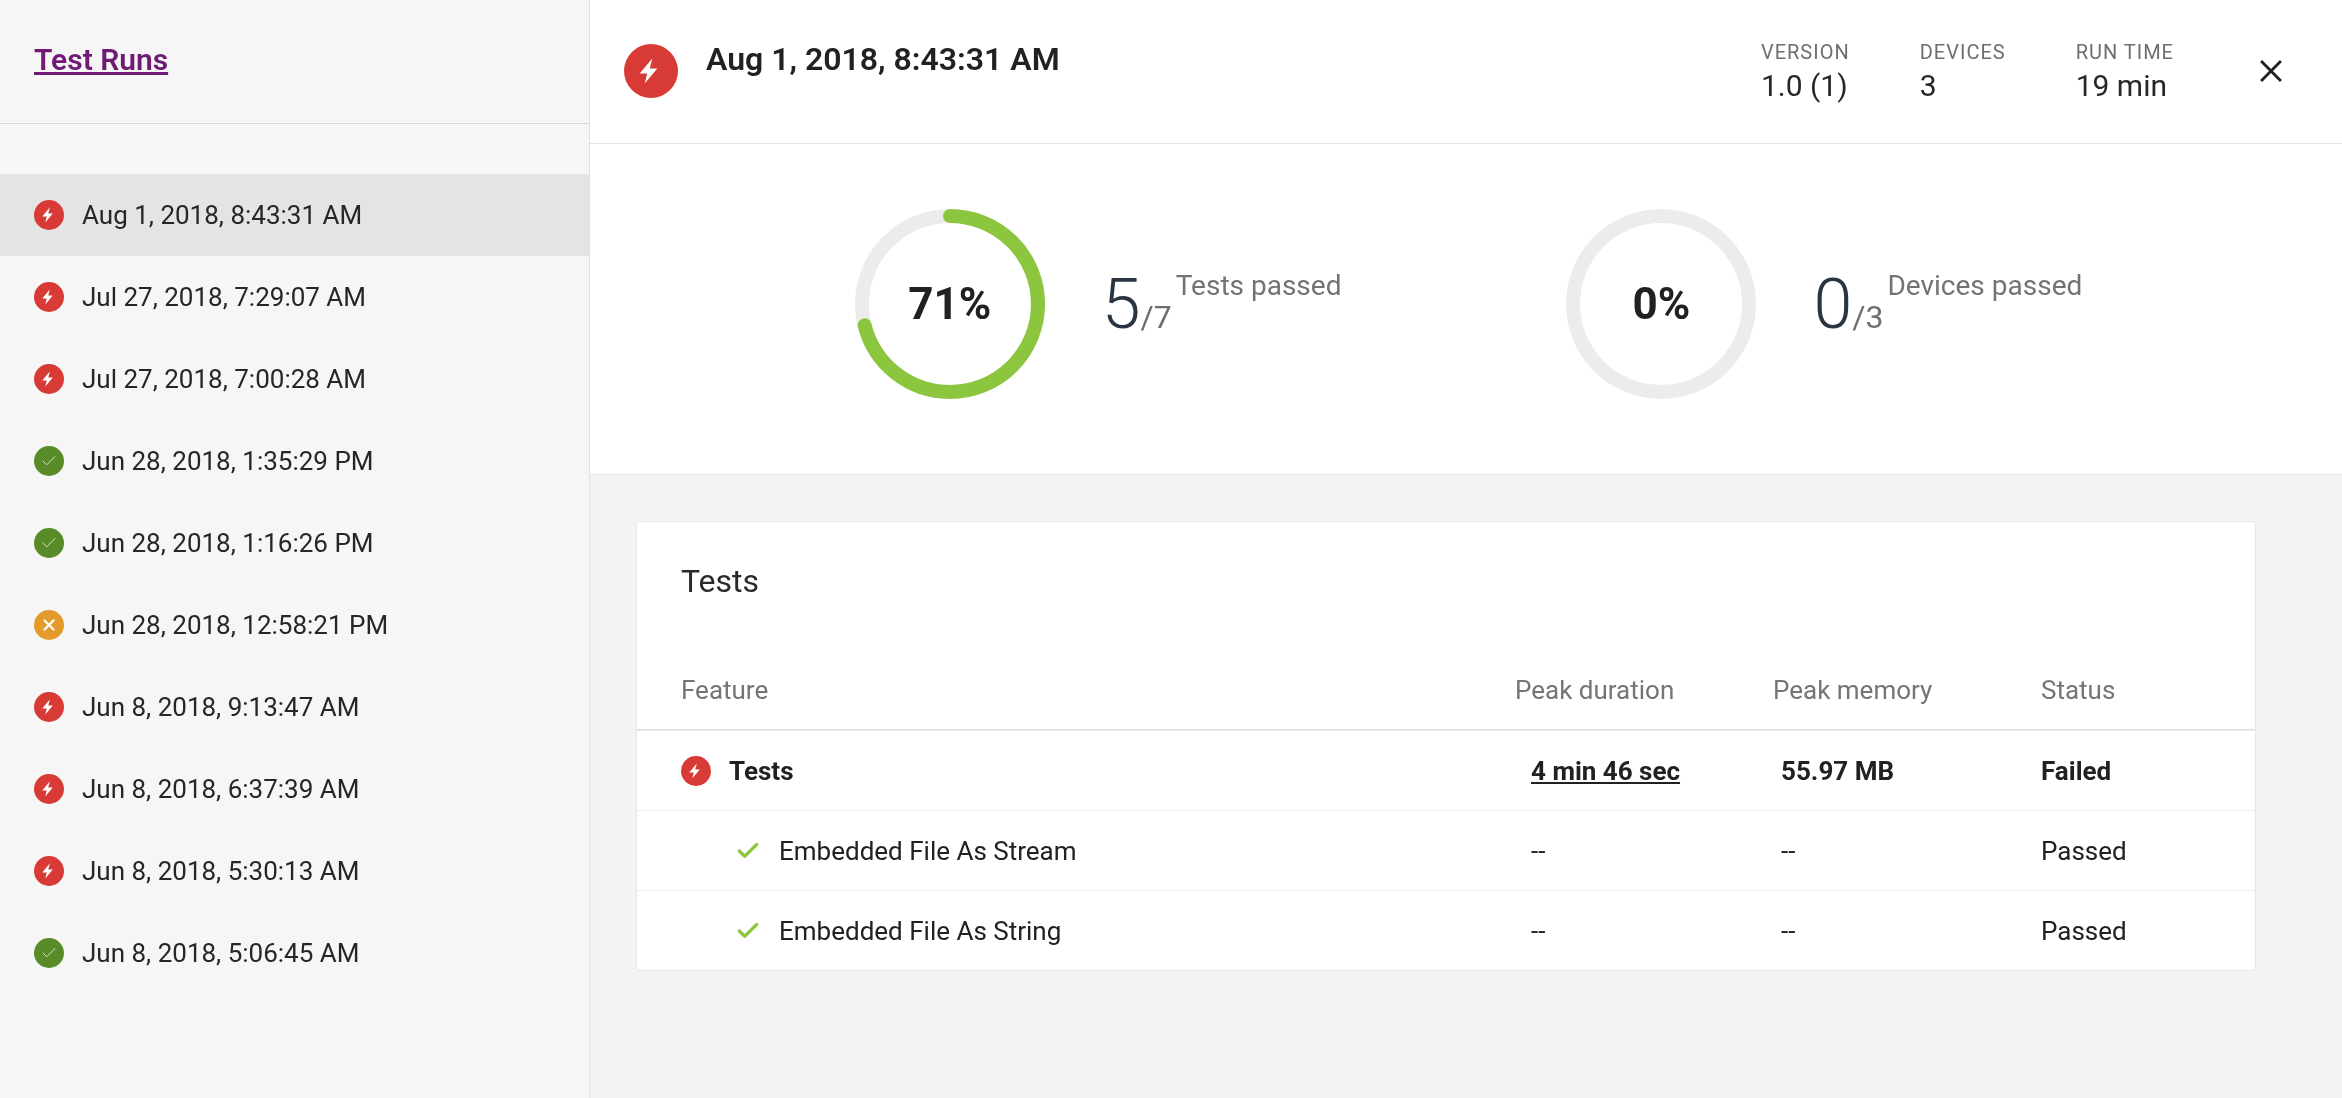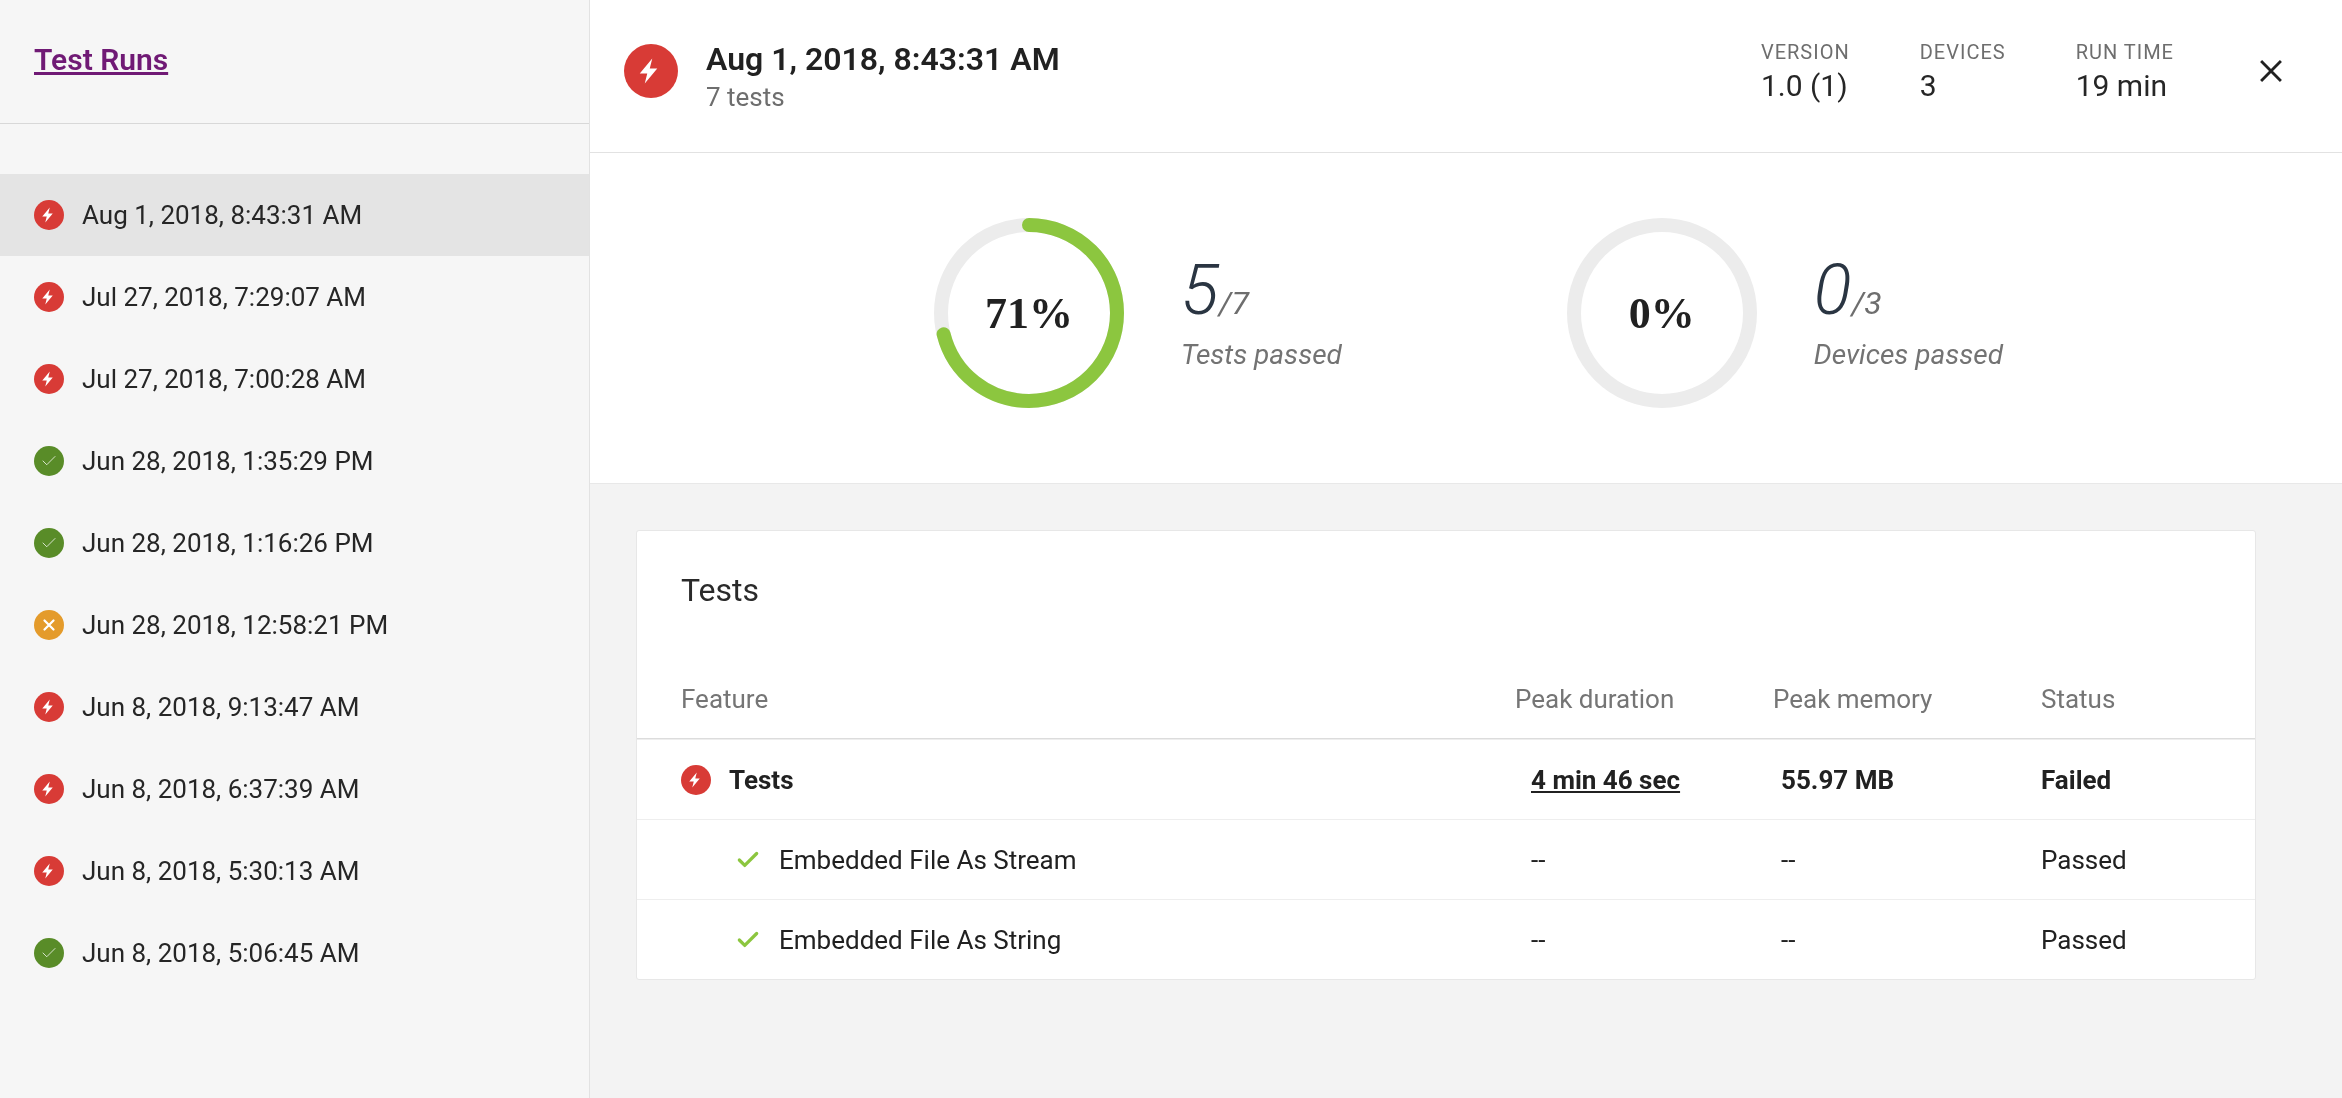--- a/index.html
+++ b/index.html
@@ -30,26 +30,26 @@
 .meta { display:flex; gap:70px; align-items:flex-start; }
 .meta-item { display:flex; flex-direction:column; gap:4px; }
 .meta-item .lbl { font-size:20px; letter-spacing:1px; color:#6e6e6e; }
 .meta-item .val { font-size:30px; color:#262626; }
 .close-btn { margin-left:48px; width:42px; height:42px; display:flex; align-items:center; justify-content:center; cursor:pointer; color:#212121; margin-top:10px; }
 .close-btn svg { width:34px; height:34px; stroke-width:2; }
 
 
 .summary { display:flex; justify-content:center; gap:220px; padding:60px 50px 70px; border-bottom:1px solid #e8e8e8; background:#fff; }
 .summary-item { display:flex; align-items:center; gap:52px; }
-.ring-wrap { position:relative; width:200px; height:200px;font-family:Liberation Serif, serif; }
+.ring-wrap { position:relative; width:200px; height:200px; }
 .ring-wrap svg { width:200px; height:200px; transform:rotate(-90deg); }
 .ring-track { fill:none; stroke:#ececec; stroke-width:14; }
 .ring-val { fill:none; stroke:#8cc63f; stroke-width:14; stroke-linecap:round; }
 .ring-center { position:absolute; inset:0; display:flex; align-items:center; justify-content:center; font-size:44px; font-weight:700; color:#212121; }
-.summary-txt { display:flex; flex-direction:column; gap:13px;font-style:italic; }
+.summary-txt { display:flex; flex-direction:row; gap:4px; }
 .summary-count { font-size:70px; font-weight:300; color:#2a3542; line-height:1; }
 .summary-count .sm { font-size:32px; color:#6e6e6e; font-weight:400; }
 .summary-lbl { font-size:28px; color:#737373; }
 
 .content { flex:1; background:#f3f3f3; padding:46px; overflow:auto; }
 .card { background:#fff; border-radius:3px; border:1px solid #e7e7e7; max-width:1620px; }
 .card-title { padding:40px 44px 50px; font-size:32px; color:#2a2a2a; }
 .table-row { display:flex; align-items:center; padding:0 44px; height:80px; border-top:1px solid #eee; font-size:26px; }
 .table-row.header { color:#757575; font-weight:400; height:80px; border-top:none; border-bottom:1.5px solid #dcdcdc;gap:8px; }
 .col-feature { flex:1; display:flex; align-items:center; gap:18px; }
@@ -158,21 +158,20 @@
   <div class="main">
 
     <div class="main-header">
       <div class="bolt">
         <svg viewBox="0 0 24 24">
             <path fill="currentColor" d="M13 2 3 14h6l-2 8L17 10h-6l2-8z"></path>
           </svg>
       </div>
       <div class="title-block">
         <div class="title">Aug 1, 2018, 8:43:31 AM</div>
-        <div class="sub">7 tests</div>
       </div>
       <div class="header-spacer"></div>
       <div class="meta">
         <div class="meta-item">
           <div class="lbl">VERSION</div>
           <div class="val">1.0 (1)</div>
         </div>
         <div class="meta-item">
           <div class="lbl">DEVICES</div>
           <div class="val">3</div>

